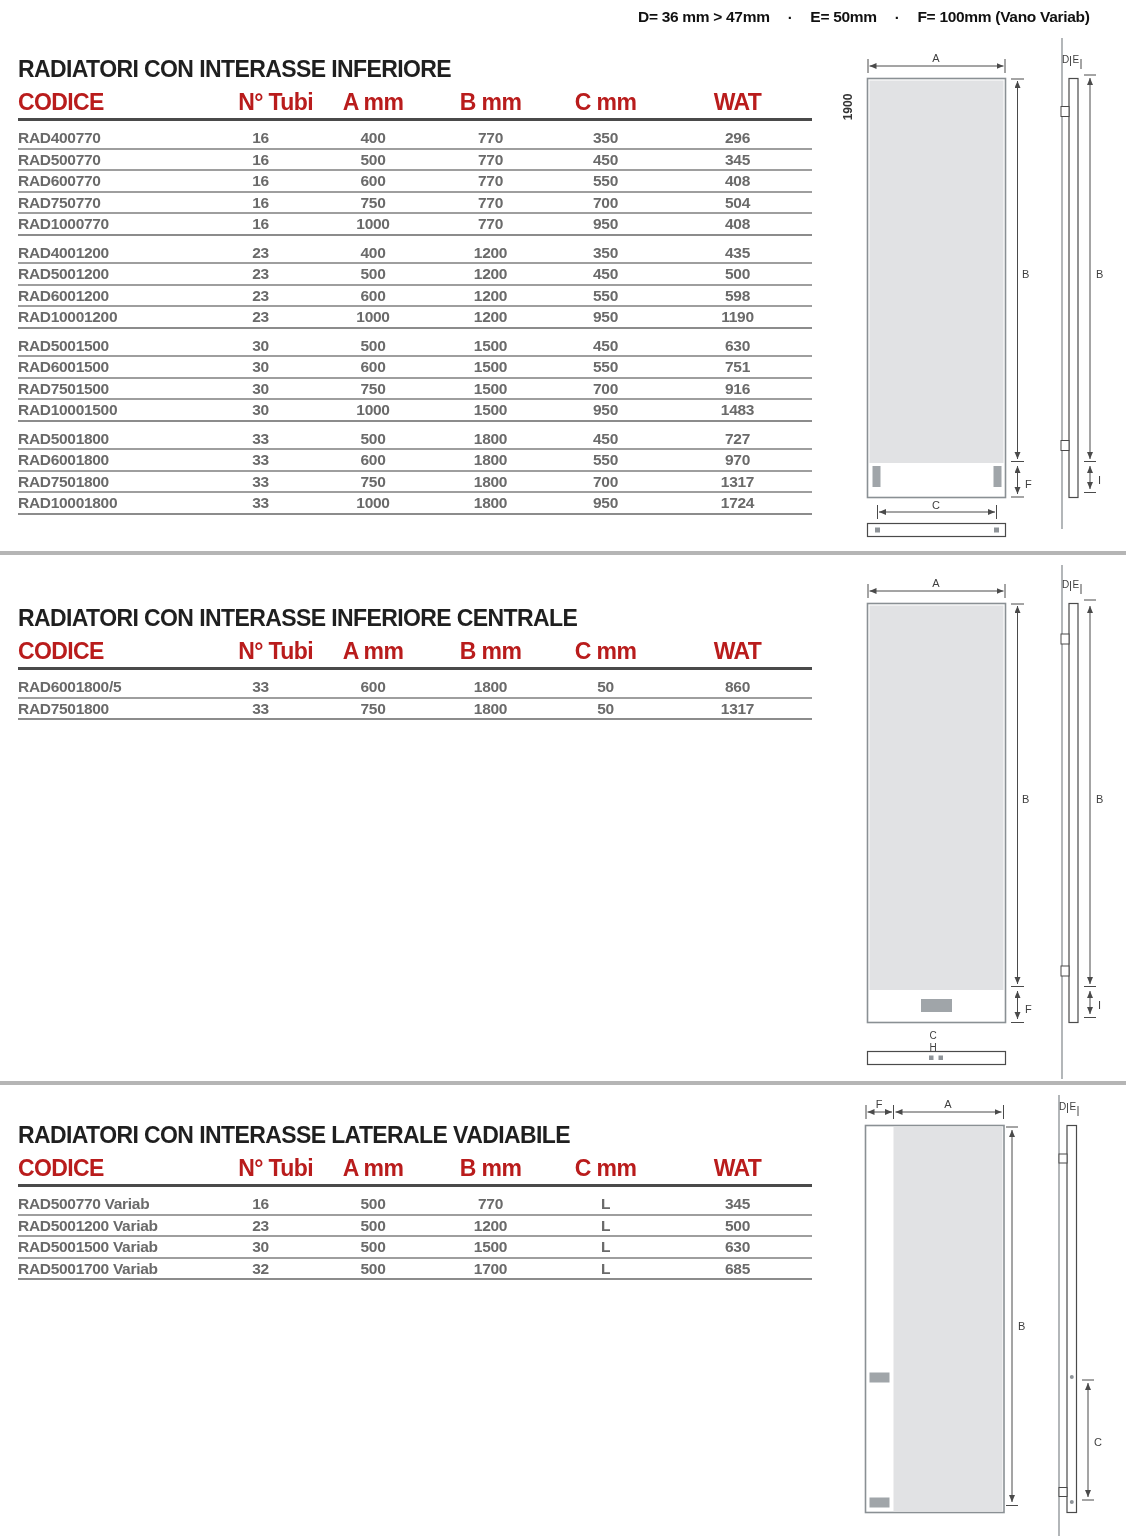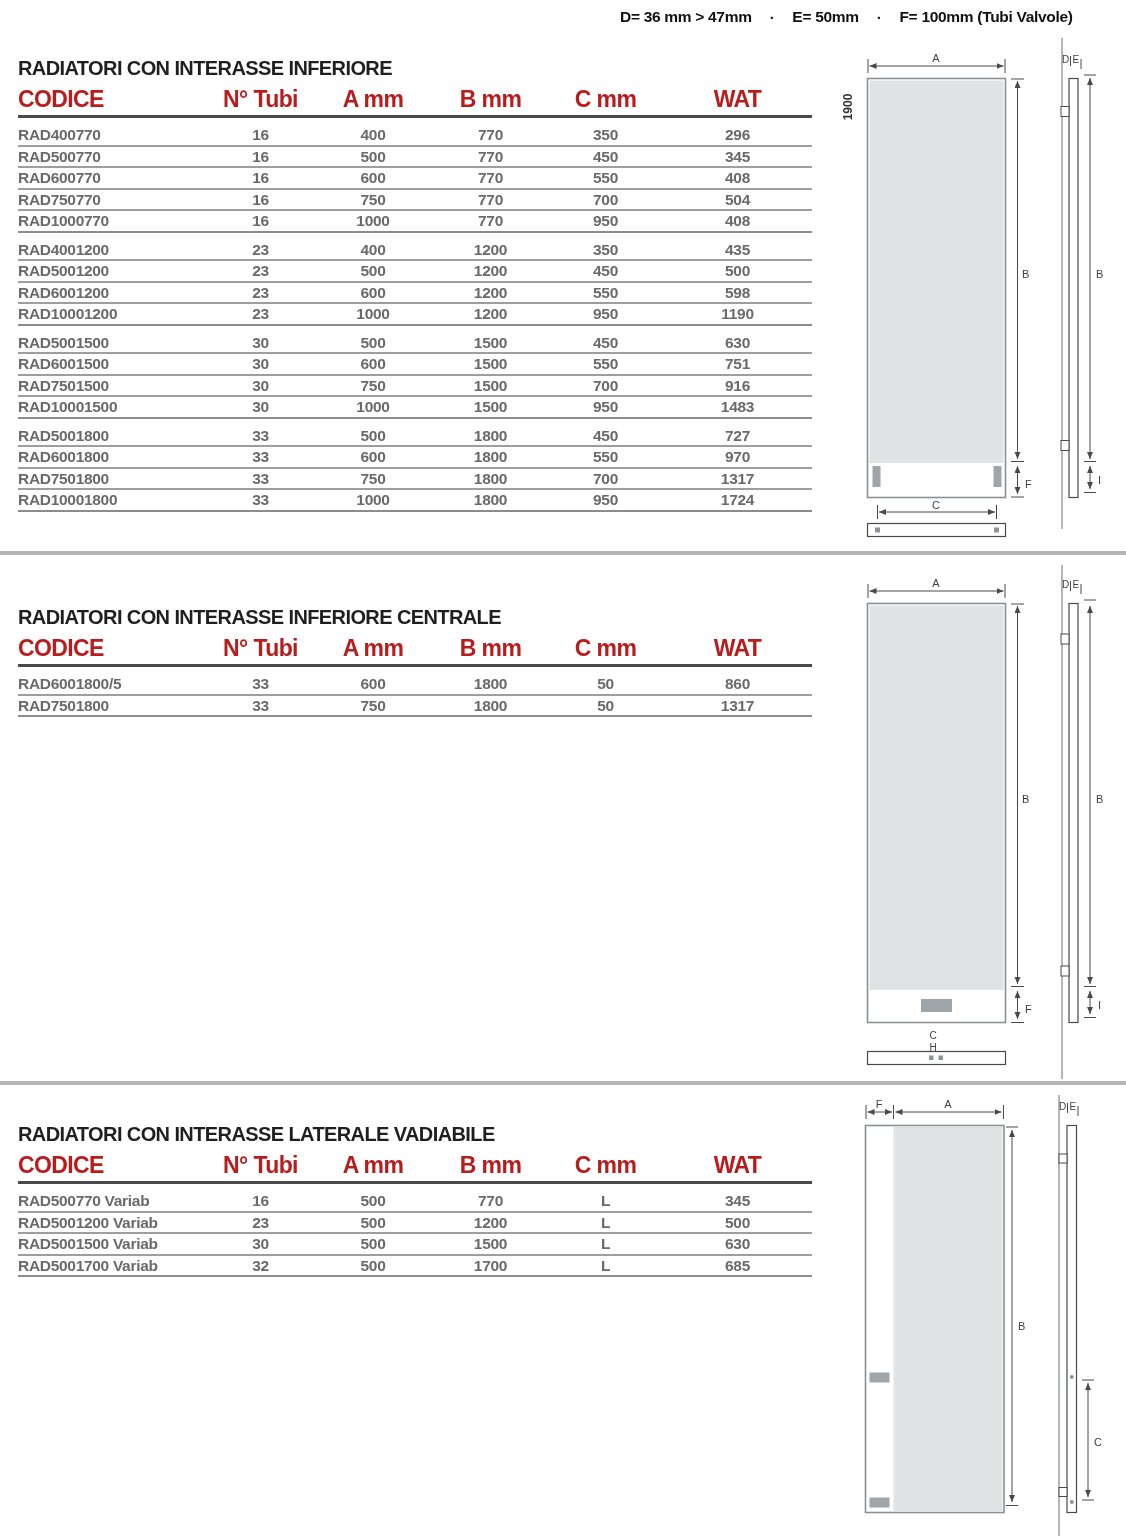--- a/index.html
+++ b/index.html
@@ -2,37 +2,37 @@
 <html><head>
 <meta charset="utf-8">
 <style>
   html,body{margin:0;padding:0;}
   body{
     width:1126px;height:1538px;position:relative;background:#ffffff;
     font-family:"Liberation Sans",sans-serif;overflow:hidden;
   }
   
   .note{
-    position:absolute;left:620px;top:8px;display:flex;gap:18px;align-items:flex-end;
+    position:absolute;left:638px;top:8px;display:flex;gap:18px;align-items:flex-end;
     font-size:15.5px;font-weight:bold;color:#111;letter-spacing:-0.3px;white-space:nowrap;
   }
   .note .sep{font-size:15px;color:#111;}
   
   .section{position:absolute;left:18px;width:794px;}
   .section h2{
-    margin:0 0 8px 0;font-size:20px;line-height:1.1;font-weight:bold;color:#1f1f1f;
+    margin:0 0 8px 0;font-size:23px;line-height:1.1;font-weight:bold;color:#1f1f1f;
     letter-spacing:-0.6px;
   }
   table{border-collapse:collapse;width:794px;table-layout:fixed;}
   th{
     font-size:23px;font-weight:bold;color:#b91c1c;letter-spacing:-0.6px;
     padding:0 0 4px 0;border-bottom:3px solid #4a4a4a;text-align:center;line-height:1.05;
   }
   th:nth-child(1){width:190px;text-align:left;}
-  th:nth-child(2){width:105px;}
+  th:nth-child(2){width:105px;text-align:right;}
   th:nth-child(3){width:120px;}
   th:nth-child(4){width:115px;}
   th:nth-child(5){width:115px;}
   th:nth-child(6){width:149px;}
   td{
     font-size:15.5px;font-weight:bold;color:#6a6a6a;letter-spacing:-0.3px;line-height:1;
     text-align:center;padding:2px 0;border-bottom:2px solid #9e9e9e;
   }
   td:first-child{text-align:left;}
   tbody.grp tr:first-child td{padding-top:9px;margin-left:37px;}
@@ -54,21 +54,21 @@
   .dot{fill:#8e9398;}
 </style>
 </head>
 <body>
 
 <div class="note">
   <span>D= 36 mm &gt; 47mm</span>
   <span class="sep">·</span>
   <span>E= 50mm</span>
   <span class="sep">·</span>
-  <span>F= 100mm (Tubi Valvole)</span>
+  <span>F= 100mm (Vano Variab)</span>
 </div>
 
 <div class="section" style="top:57px">
   <h2>RADIATORI CON INTERASSE INFERIORE</h2>
   <table>
       <thead>
         <tr>
           <th>CODICE</th>
           <th>N° Tubi</th>
           <th>A mm</th>

